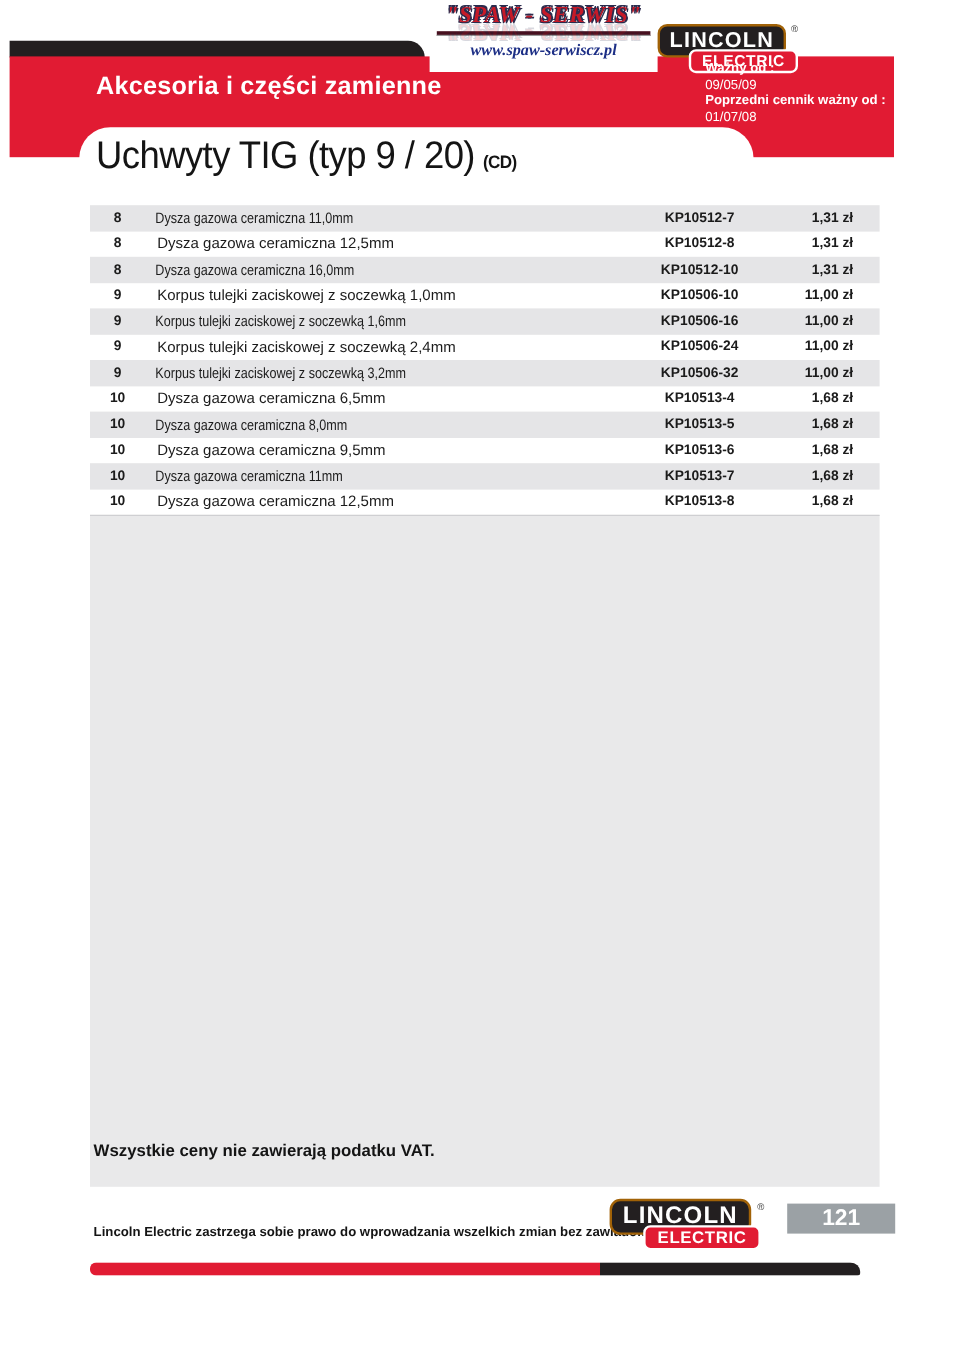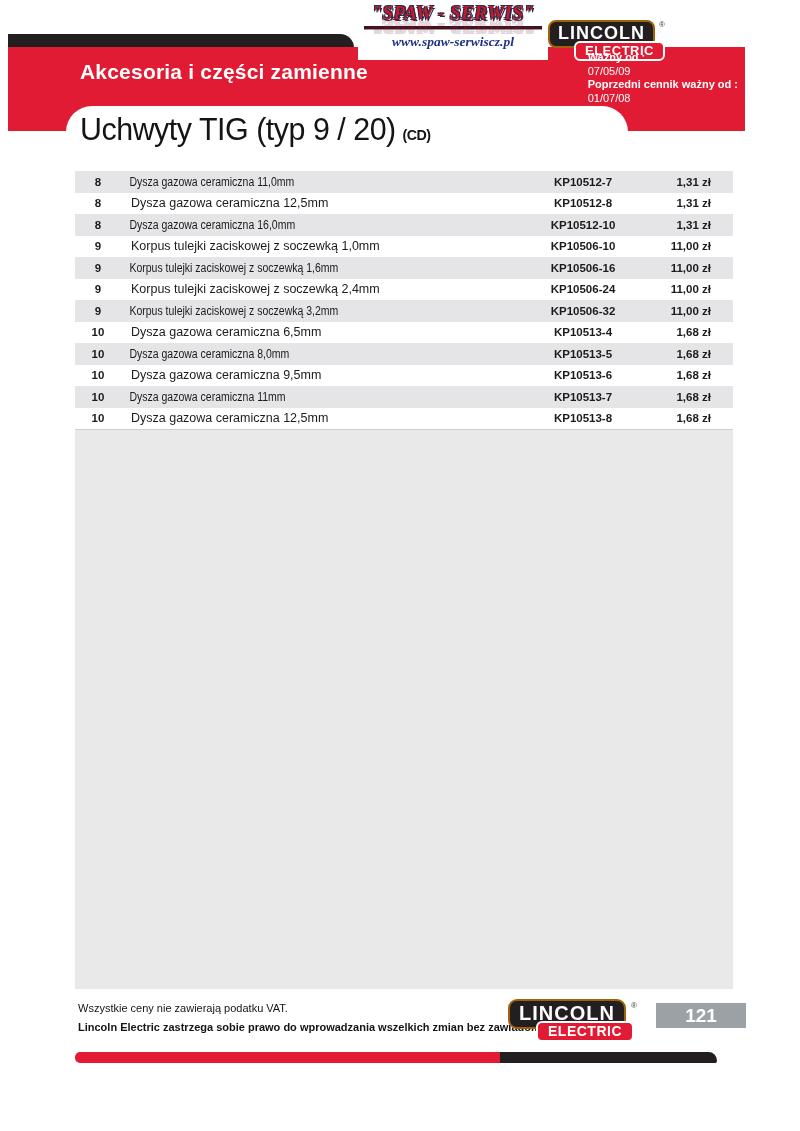--- a/index.html
+++ b/index.html
@@ -51,21 +51,21 @@
   .row.stripe{background:#e5e5e7;}
   .cell-pos{width:46px;text-align:center;font-weight:bold;font-size:11.5px;}
   .cell-desc{flex:1;padding-left:10px;font-size:12.5px;white-space:nowrap;}
   .stripe .cell-desc{transform:scaleX(0.84);transform-origin:left center;}
   .cell-part{width:100px;text-align:center;font-weight:bold;font-size:11.5px;white-space:nowrap;}
   .cell-price{width:78px;text-align:right;font-weight:bold;font-size:11.5px;margin-right:22px;
     white-space:nowrap;}
   .empty-block{position:absolute;left:75px;top:429px;width:658px;height:559px;background:#e9e9ea;
     border-top:1px solid #cfcfd2;}
   
-  .note1{position:absolute;left:78px;top:1002px;font-size:11px;font-weight:normal;color:#141414;}
+  .note1{position:absolute;left:78px;top:950px;font-size:14px;font-weight:bold;color:#141414;}
   .note2{position:absolute;left:78px;top:1021px;font-size:11px;font-weight:bold;color:#141414;}
   .le-footer{left:508px;top:999px;}
   .le-footer .le-black{font-size:20px;padding:1px 9px 2px;border-radius:9px;}
   .le-footer .le-electric{font-size:14px;padding:0 10px 1px;margin:-8px 0 0 28px;letter-spacing:0.5px;}
   .le-footer .le-reg{right:-11px;top:2px;}
   .page-box{position:absolute;left:656px;top:1003px;width:90px;height:25px;background:#9ba1a5;
     color:#fff;font-weight:bold;font-size:19px;display:flex;align-items:center;justify-content:center;}
   .footer-bar{position:absolute;left:75px;top:1052px;width:642px;height:11px;display:flex;
     border-radius:6px 10px 3px 6px;overflow:hidden;}
   .fb-red{width:425px;background:#e11b33;}
@@ -89,21 +89,21 @@
 <div class="le-logo le-top">
   <span class="le-row1">
     <span class="le-black">LINCOLN</span>
     <span class="le-reg">®</span>
   </span>
   <span class="le-electric">ELECTRIC</span>
 </div>
 
 <div class="validity">
   <div class="lbl">Ważny od :</div>
-  <div>07/05/09</div>
+  <div>09/05/09</div>
   <div class="lbl">Poprzedni cennik ważny od :</div>
   <div>01/07/08</div>
 </div>
 
 <div class="page-title">
   <span>Uchwyty TIG (typ 9 / 20)</span><span class="suffix">(CD)</span>
 </div>
 
 <div class="table">
     <div class="row stripe">

